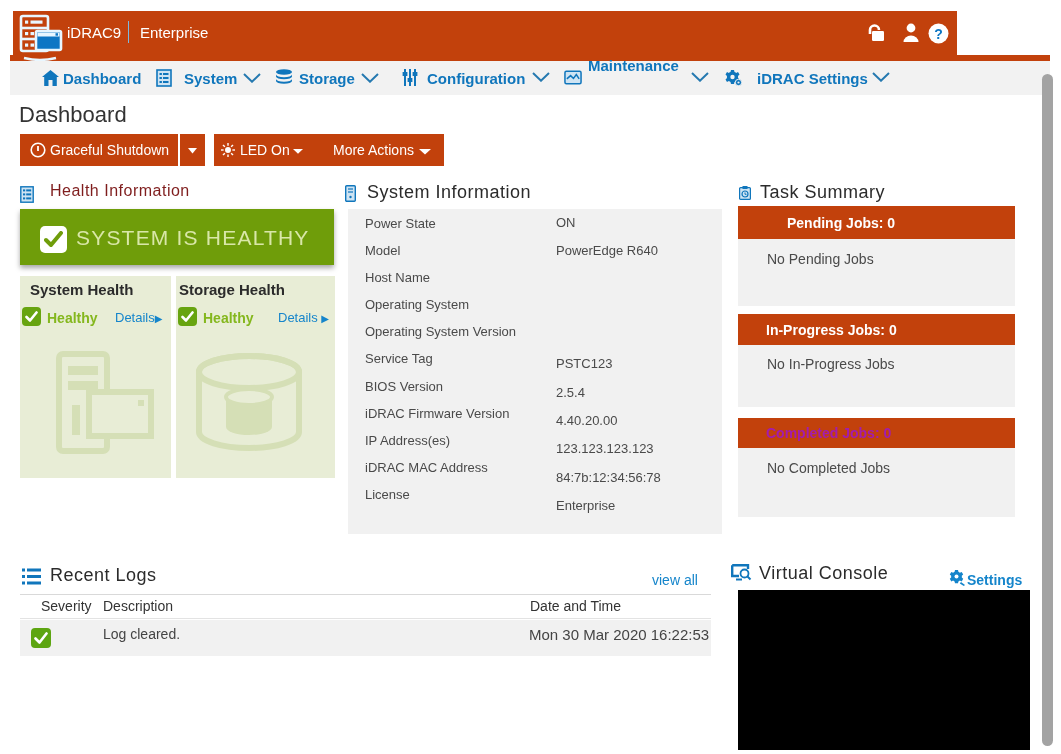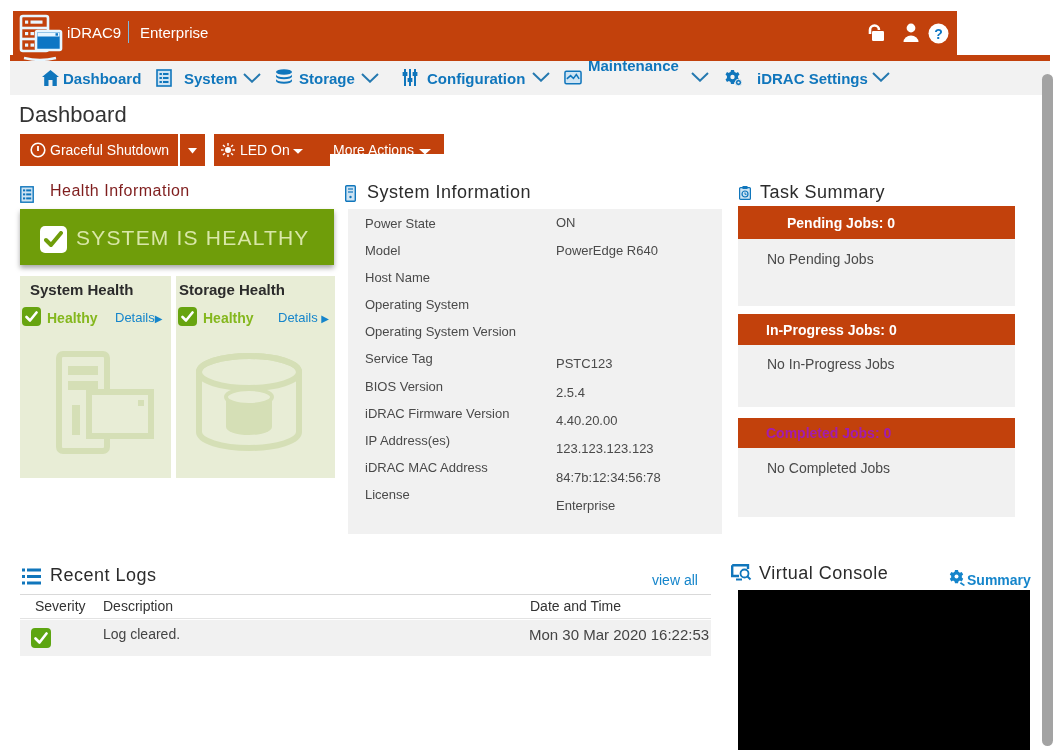--- a/index.html
+++ b/index.html
@@ -154,21 +154,21 @@
         <line x1="11.6" y1="11.6" x2="13.7" y2="13.7"></line>
       <line x1="2.3" y1="13.7" x2="4.4" y2="11.6"></line>
         <line x1="11.6" y1="4.4" x2="13.7" y2="2.3"></line>
     </g>
   </svg>
   <span style="position:absolute;left:26px;top:8px;">LED On</span>
   <svg style="position:absolute;left:79px;top:15px;" width="10" height="5" viewBox="0 0 10 5">
       <path d="M0 0 L10 0 L5 4.8 Z" fill="#fff"></path>
     </svg>
 </div>
-<div class="abs blue" style="left:322px;top:134px;width:122px;height:20px;color:#fff;font-size:14px;">
+<div class="abs blue" style="left:322px;top:134px;width:122px;height:32px;color:#fff;font-size:14px;">
   <span style="position:absolute;left:11px;top:8px;">More Actions</span>
   <svg style="position:absolute;left:97px;top:15px;" width="12" height="6" viewBox="0 0 12 6">
       <path d="M0 0 L12 0 L6 5.5 Z" fill="#fff"></path>
     </svg>
 </div>
 
 <svg class="abs" style="left:20px;top:186px;" width="14" height="17" viewBox="0 0 14 17">
   <rect x="0.8" y="0.8" width="12.4" height="15.4" fill="#cfe4f3" stroke="#1076bc" stroke-width="1.4"></rect>
   <rect x="3" y="3.4" width="2.2" height="2" fill="#1076bc"></rect>
     <rect x="6.2" y="3.4" width="5" height="2" fill="#1076bc"></rect>
@@ -280,21 +280,21 @@
     <rect x="0" y="7" width="3" height="3"></rect>
       <rect x="5" y="7" width="14" height="3"></rect>
     <rect x="0" y="13.5" width="3" height="3"></rect>
       <rect x="5" y="13.5" width="14" height="3"></rect>
   </g>
 </svg>
 <div class="abs" style="left:50px;top:565px;font-size:18px;letter-spacing:0.5px;color:#2b2b2b;">Recent Logs</div>
 <div class="abs link" style="left:652px;top:572px;font-size:14px;">view all</div>
 
 <div class="abs" style="left:20px;top:594px;width:691px;height:1px;background:#d9d9d9;"></div>
-<div class="abs" style="left:35px;top:598px;font-size:14px;color:#333;">Severity</div>
+<div class="abs" style="left:41px;top:598px;font-size:14px;color:#333;">Severity</div>
 <div class="abs" style="left:103px;top:598px;font-size:14px;color:#333;">Description</div>
 <div class="abs" style="left:530px;top:598px;font-size:14px;color:#333;">Date and Time</div>
 <div class="abs" style="left:20px;top:618px;width:691px;height:1px;background:#e3e3e3;"></div>
 
 <div class="abs gray" style="left:20px;top:620px;width:691px;height:36px;"></div>
 <div class="abs" style="left:31px;top:628px;width:20px;height:20px;background:#5da511;border-radius:4px;">
   <svg style="position:absolute;left:3px;top:4px;" width="14" height="13" viewBox="0 0 14 13">
     <path d="M1.5 6.5 L5.5 10.5 L12.5 1.5" fill="none" stroke="#fff" stroke-width="2.6" stroke-linecap="round" stroke-linejoin="round"></path>
   </svg>
 </div>
@@ -308,17 +308,17 @@
   <line x1="5" y1="15.5" x2="11" y2="15.5" stroke="#1076bc" stroke-width="2"></line>
 </svg>
 <div class="abs" style="left:759px;top:563px;font-size:18px;letter-spacing:0.5px;color:#2b2b2b;">Virtual Console</div>
 <svg class="abs" style="left:948px;top:570px;" width="18" height="17" viewBox="0 0 18 17">
   <g fill="#1585cb">
     <path d="M7 0 h3 l.4 1.8 a5 5 0 0 1 1.5.9 l1.8-.8 1.5 2.6 -1.4 1.3 a5 5 0 0 1 0 1.7 l1.4 1.3 -1.5 2.6 -1.8-.8 a5 5 0 0 1 -1.5.9 L10 13.3 H7 l-.4-1.8 a5 5 0 0 1 -1.5-.9 l-1.8.8 L1.8 8.8 3.2 7.5 a5 5 0 0 1 0-1.7 L1.8 4.5 3.3 1.9 l1.8.8 A5 5 0 0 1 6.6 1.8 Z"></path>
     <circle cx="8.5" cy="6.6" r="2" fill="#fff"></circle>
     <path d="M13 12 l4 3 -1.2 1 -4-2.6 z"></path>
   </g>
 </svg>
-<div class="abs link" style="left:967px;top:572px;font-size:14px;font-weight:bold;">Summary</div>
+<div class="abs link" style="left:967px;top:572px;font-size:14px;font-weight:bold;">Settings</div>
 
 <div class="abs" style="left:738px;top:590px;width:292px;height:160px;background:#000;"></div>
 
 <div class="abs" style="left:1042px;top:74px;width:11px;height:672px;background:#a3a3a3;border-radius:6px;"></div>
 
 </body></html>

